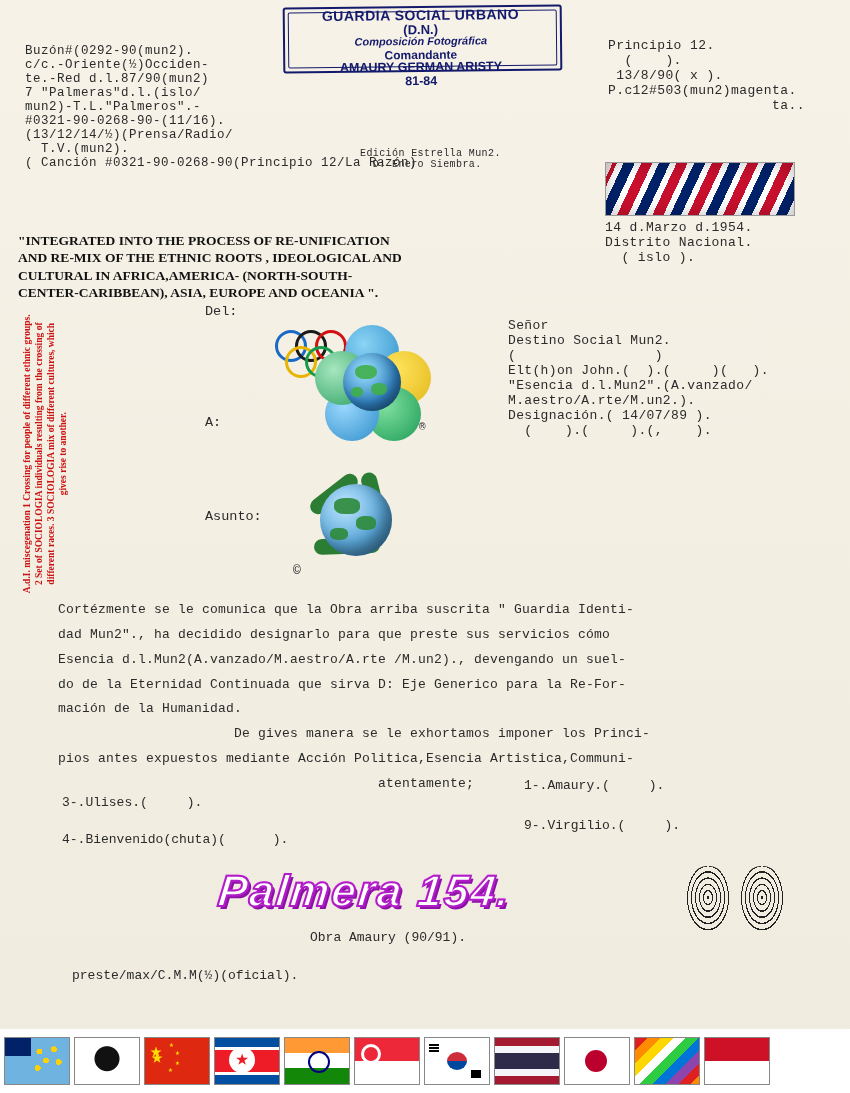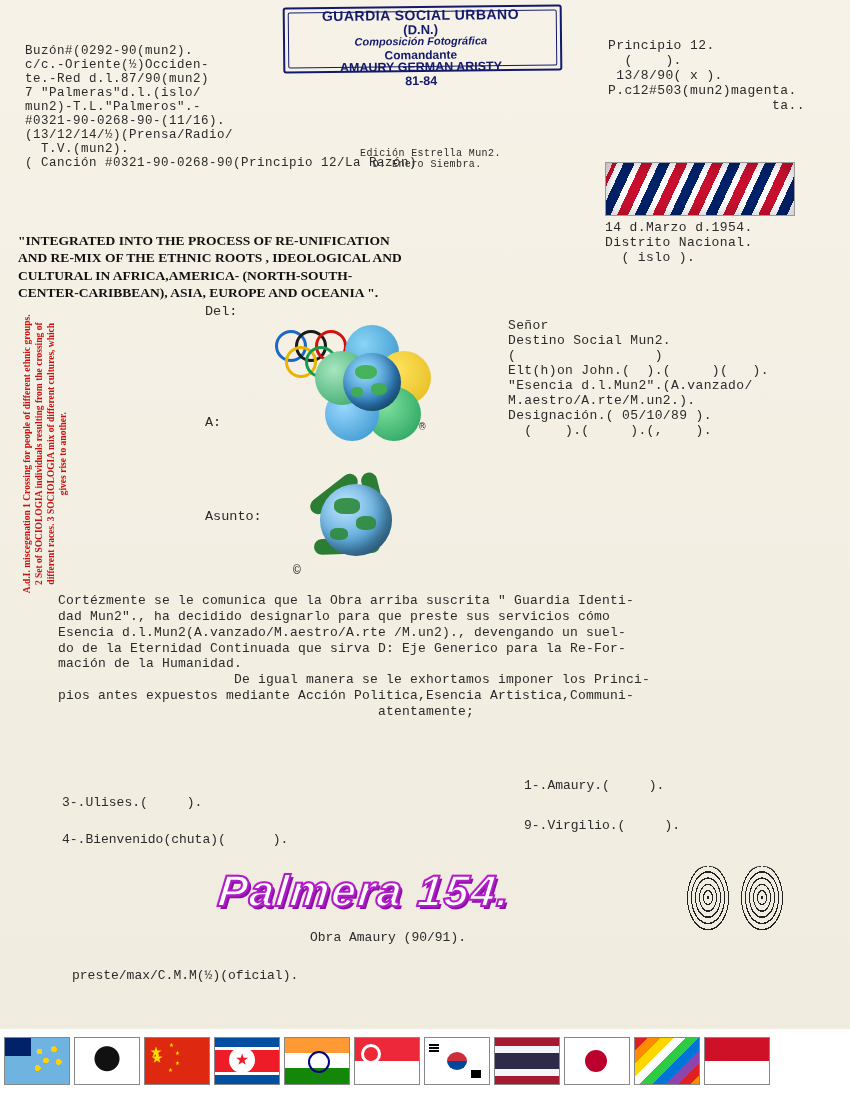--- a/index.html
+++ b/index.html
@@ -131,21 +131,21 @@
 
   
   #rightmid{position:absolute;left:508px;top:318px;font-size:13px;letter-spacing:.35px;}
   #rightmid .r{display:block;white-space:pre;}
 
   
   #body{
     position:absolute;left:58px;top:593px;width:780px;
     font-size:13px;letter-spacing:.2px;line-height:1.22;
   }
-  #body .b{display:block;white-space:pre;}
+  #body .b{display:block;white-space:pre;margin-top:9px;}
 
   
   #sigL{position:absolute;left:62px;top:795px;font-size:13px;}
   #sigL .s{display:block;white-space:pre;margin-bottom:22px;}
   #sigR{position:absolute;left:524px;top:778px;font-size:13px;}
   #sigR .s{display:block;white-space:pre;margin-bottom:25px;}
 
   
   #palmera{
     position:absolute;left:218px;top:866px;width:420px;height:56px;
@@ -323,32 +323,32 @@
 
   <div id="rightmid">
     <span class="r">Señor</span>
     <span class="r">Destino Social Mun2.</span>
     <span class="r"></span>
     <span class="r">(                 )</span>
     <span class="r">Elt(h)on John.(  ).(     )(   ).</span>
     <span class="r">"Esencia d.l.Mun2".(A.vanzado/</span>
     <span class="r">M.aestro/A.rte/M.un2.).</span>
     <span class="r"></span>
-    <span class="r">Designación.( 05/10/89 ).</span>
+    <span class="r">Designación.( 14/07/89 ).</span>
     <span class="r"></span>
     <span class="r">  (    ).(     ).(,    ).</span>
   </div>
 
   <div id="body">
     <span class="b">Cortézmente se le comunica que la Obra arriba suscrita " Guardia Identi-</span>
     <span class="b">dad Mun2"., ha decidido designarlo para que preste sus servicios cómo</span>
     <span class="b">Esencia d.l.Mun2(A.vanzado/M.aestro/A.rte /M.un2)., devengando un suel-</span>
     <span class="b">do de la Eternidad Continuada que sirva D: Eje Generico para la Re-For-</span>
     <span class="b">mación de la Humanidad.</span>
-    <span class="b">                      De igual manera se le exhortamos imponer los Princi-</span>
+    <span class="b">                      De gives manera se le exhortamos imponer los Princi-</span>
     <span class="b">pios antes expuestos mediante Acción Politica,Esencia Artistica,Communi-</span>
     <span class="b">                                        atentamente;</span>
   </div>
 
   <div id="sigL">
     <span class="s">3-.Ulises.(     ).</span>
     <span class="s">4-.Bienvenido(chuta)(      ).</span>
   </div>
   <div id="sigR">
     <span class="s">1-.Amaury.(     ).</span>

